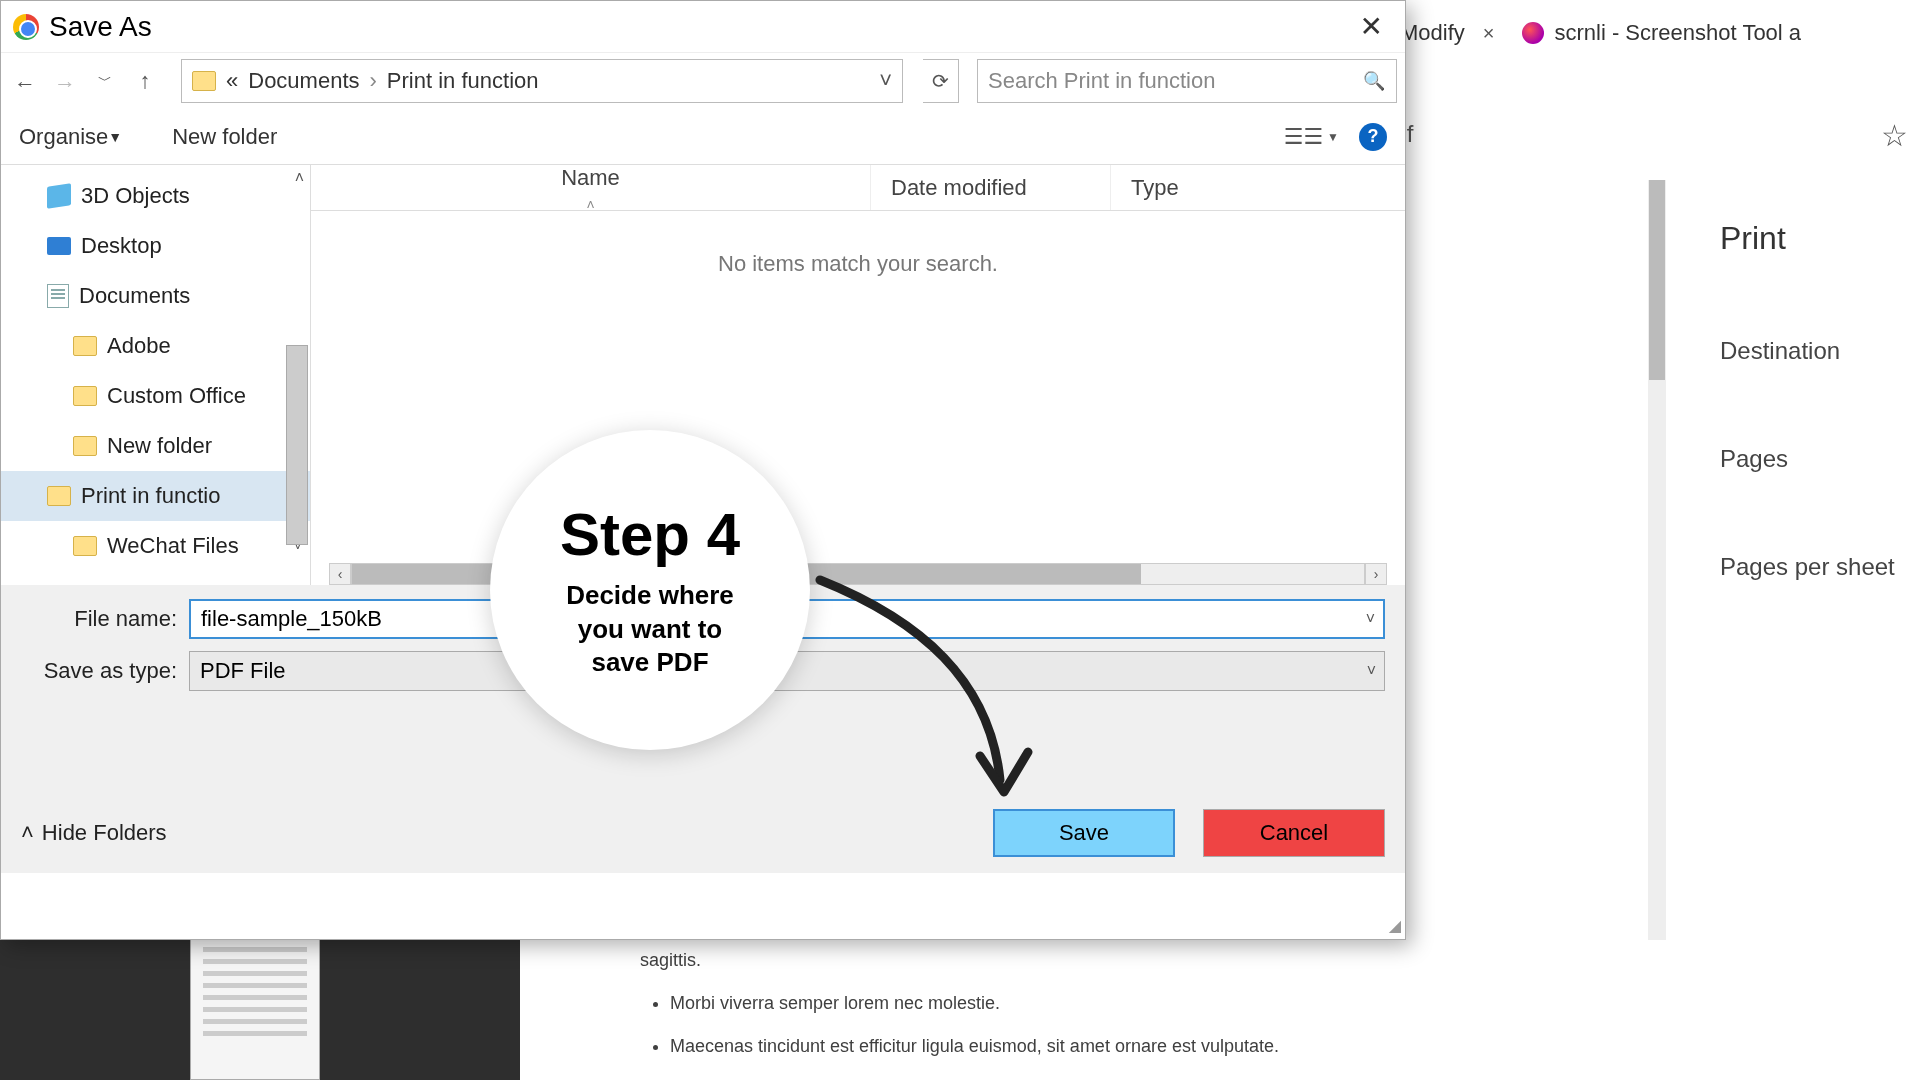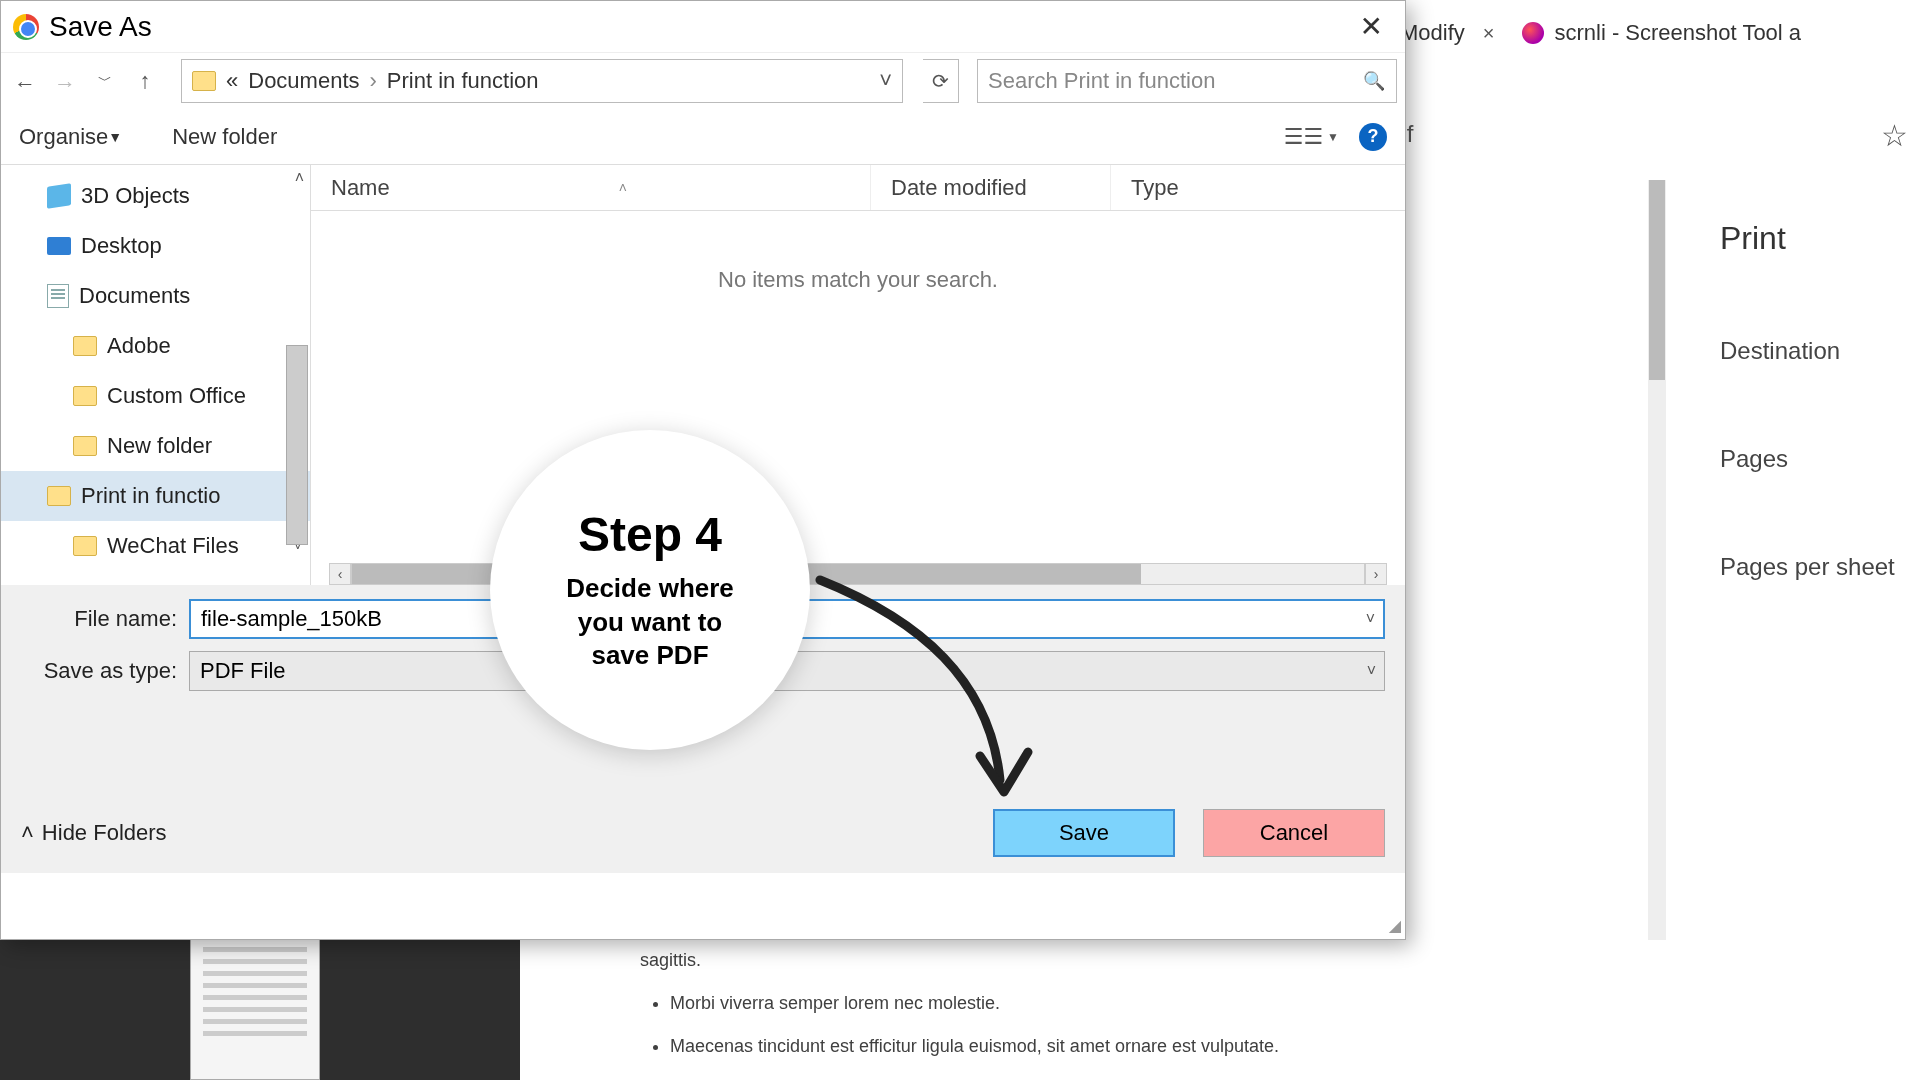--- a/index.html
+++ b/index.html
@@ -52,47 +52,47 @@
 .tree .desk { width: 24px; height: 18px; background: #2f7fd4; border-radius: 2px; flex: none; }
 .tree .doc { width: 22px; height: 24px; background: #fff; border: 1px solid #8aa; flex: none; position: relative; }
 .tree .doc::before { content: ""; position: absolute; top: 4px; left: 3px; width: 14px; height: 2px; background: #8aa; box-shadow: 0 4px 0 #8aa, 0 8px 0 #8aa; }
 .tree .sub { padding-left: 26px; }
 .sidebar .scroll-up { position: absolute; top: 4px; right: 6px; font-size: 16px; color: #555; }
 .sidebar .vscroll { position: absolute; top: 180px; right: 2px; width: 22px; height: 200px; background: #ccc; border: 1px solid #aaa; }
 
 .filelist { flex: 1; position: relative; }
 .cols { display: flex; border-bottom: 1px solid #ddd; height: 46px; align-items: center; font-size: 22px; color: #444; }
 .cols .col { padding: 0 20px; border-right: 1px solid #eee; height: 100%; display: flex; align-items: center; gap: 6px; cursor: pointer; }
-.cols .c1 { width: 560px; }
+.cols .c1 { width: 560px; flex-direction: column; }
 .cols .c2 { width: 240px; }
 .cols .c3 { width: 180px; border-right: none; }
 .cols .sort { font-size: 14px; color: #888; }
-.empty-msg { text-align: center; color: #777; font-size: 22px; margin-top: 56px; }
+.empty-msg { text-align: center; color: #777; font-size: 22px; margin-top: 40px; }
 .filelist .hscroll { position: absolute; bottom: 0; left: 18px; right: 18px; height: 22px; display: flex; align-items: center; }
 .hscroll .arrow { width: 22px; height: 22px; font-size: 14px; color: #555; display: flex; align-items: center; justify-content: center; background: #eee; border: 1px solid #ccc; }
 .hscroll .track { flex: 1; height: 22px; background: #eee; border: 1px solid #ccc; position: relative; }
 .hscroll .thumb { position: absolute; left: 0; top: 0; height: 100%; width: 78%; background: #bbb; }
 
 .fields { padding: 14px 20px 10px 20px; background: #f0f0f0; }
 .field-row { display: flex; align-items: center; margin-bottom: 12px; }
 .field-row label { width: 156px; text-align: right; font-size: 22px; color: #222; margin-right: 12px; }
 .field-row .inp { flex: 1; height: 40px; border: 1px solid #777; background: #fff; font-size: 22px; padding: 0 10px; display: flex; align-items: center; position: relative; }
 .field-row .inp.primary { border: 2px solid #3b8fd6; }
 .field-row .inp .dd { position: absolute; right: 8px; color: #555; font-size: 16px; }
 .field-row .inp.sel { background: #e9e9e9; border: 1px solid #aaa; }
 
 .footer { height: 80px; display: flex; align-items: center; padding: 0 20px; background: #f0f0f0; }
 .footer .hide { display: flex; align-items: center; gap: 8px; font-size: 22px; color: #222; cursor: pointer; }
 .footer .btns { margin-left: auto; display: flex; gap: 28px; }
-.footer button { width: 182px; height: 48px; font-size: 22px; border: 1px solid #aaa; background: #fca5a5; cursor: pointer; }
+.footer button { width: 182px; height: 48px; font-size: 22px; border: 1px solid #aaa; background: #ef4444; cursor: pointer; }
 .footer button.primary { border: 2px solid #3b8fd6; background: #7dd3fc; }
 .footer .resize { position: absolute; right: 4px; bottom: 4px; font-size: 16px; color: #999; }
 
 .callout { position: absolute; top: 430px; left: 490px; width: 320px; height: 320px; border-radius: 50%; background: #fff; box-shadow: 0 4px 24px rgba(0,0,0,.18); display: flex; flex-direction: column; align-items: center; justify-content: center; }
-.callout .step { font-size: 48px; font-weight: 800; margin-bottom: 10px; }
+.callout .step { font-size: 60px; font-weight: 800; margin-bottom: 10px; }
 .callout .desc { font-size: 26px; font-weight: 600; text-align: center; line-height: 1.3; padding: 0 28px; }
 .callout-arrow { position: absolute; top: 560px; left: 800px; width: 240px; height: 260px; pointer-events: none; }
 
 .doc-behind { position: absolute; top: 940px; left: 0; width: 1800px; height: 140px; background: #fff; }
 .doc-behind .thumb-strip { position: absolute; top: 0; left: 0; width: 520px; height: 140px; background: #2e2e2e; display: flex; align-items: flex-start; padding: 0 0 0 190px; }
 .doc-behind .page-thumb { width: 130px; height: 160px; background: #f5f5f5; border: 1px solid #aaa; margin-top: -20px; position: relative; }
 .doc-behind .page-thumb::before { content:""; position:absolute; top:14px; left:12px; right:12px; height:5px; background:#bbb; box-shadow: 0 12px 0 #ccc,0 24px 0 #ccc,0 36px 0 #ccc,0 48px 0 #ccc,0 60px 0 #ccc,0 72px 0 #ccc,0 84px 0 #ccc,0 96px 0 #ccc; }
 .doc-behind .content { position: absolute; top: 0; left: 540px; width: 1000px; padding: 10px 0 0 130px; font-size: 18px; color: #404040; }
 .doc-behind .content li { margin: 22px 0; list-style: disc; }
 .doc-vscroll { position: absolute; top: 180px; left: 1648px; width: 18px; height: 880px; background: #eee; }

